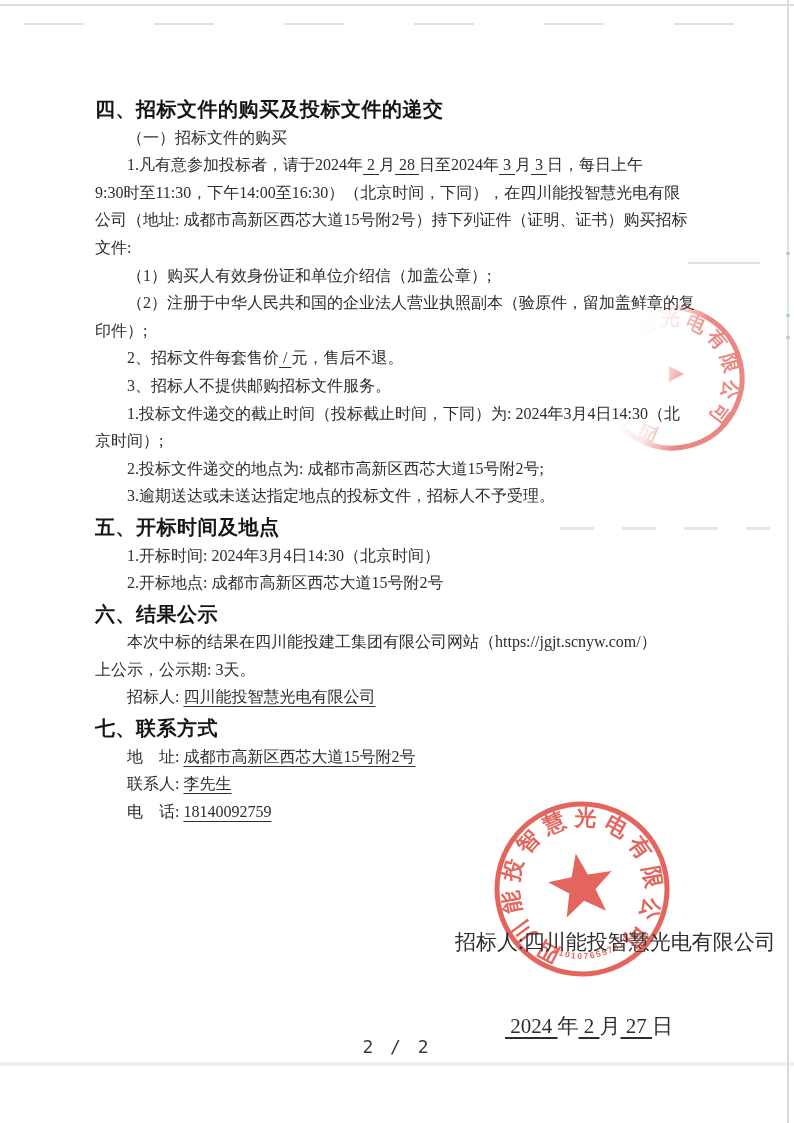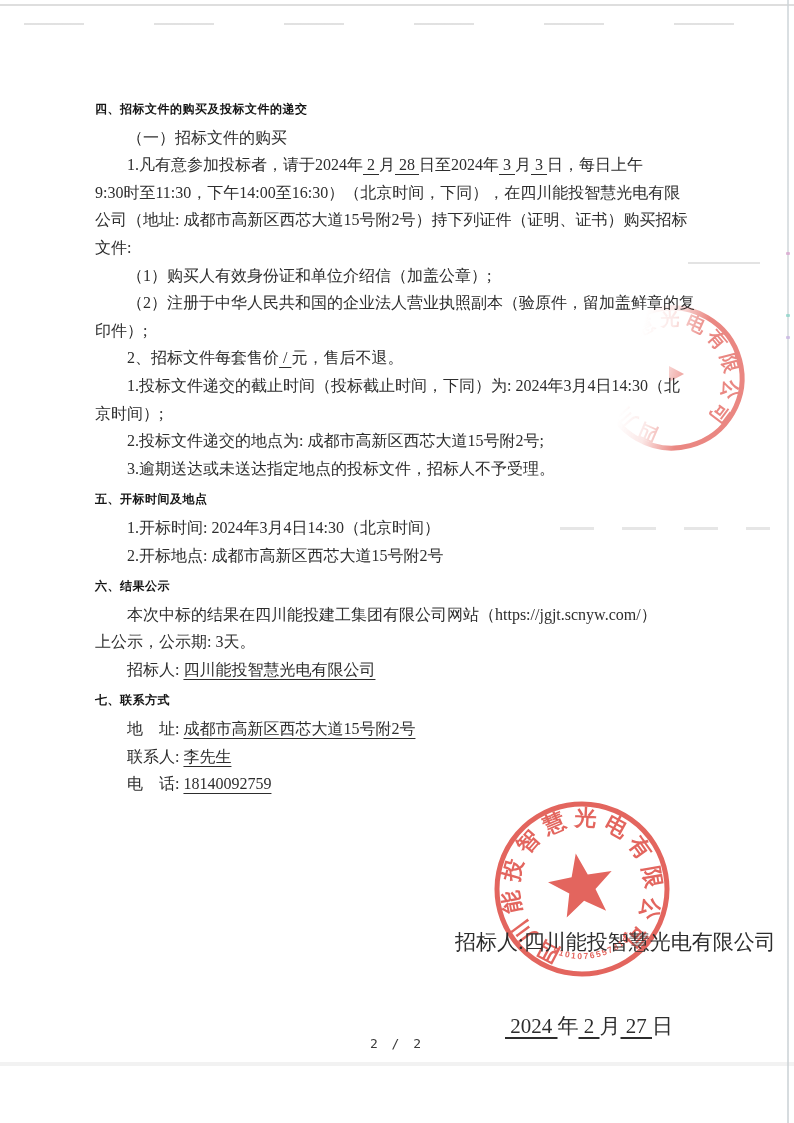--- a/index.html
+++ b/index.html
@@ -15,36 +15,36 @@
   .speck{position:absolute;width:4px;height:3px;border-radius:1px;opacity:.8;}
   
   .doc{
     position:absolute;left:95px;top:96px;width:640px;
     font-size:16px;line-height:27.6px;color:#2d2d2d;
   }
   .line{white-space:pre;}
   .line.ind{text-indent:2em;}
   .line.h{
     font-family:"Liberation Sans","DejaVu Sans",sans-serif;
-    font-weight:700;font-size:12px;color:#151515;letter-spacing:.5px;
+    font-weight:700;font-size:20px;color:#151515;letter-spacing:.5px;
     padding-top:4px;
   }
   .doc .line.h:first-child{padding-top:0;}
   .u{text-decoration:underline;text-underline-offset:4px;white-space:pre;}
   
   .sig{
     position:absolute;left:455px;top:872px;
     font-size:21px;line-height:28px;color:#2d2d2d;white-space:pre;z-index:3;
   }
   .sig .date{padding-left:50px;}
   
   .footer{
     position:absolute;left:0;right:0;top:1036px;text-align:center;
     font-family:"DejaVu Sans Mono","Liberation Mono",monospace;
-    font-size:13px;letter-spacing:3px;color:#3a3a3a;
+    font-size:18px;letter-spacing:3px;color:#3a3a3a;
   }
   
   .seal{position:absolute;pointer-events:none;mix-blend-mode:multiply;}
   .seal-bottom{left:482px;top:789px;width:200px;height:200px;opacity:.88;z-index:2;}
   .seal-top{left:587px;top:293px;width:170px;height:170px;opacity:.78;z-index:2;
     -webkit-mask-image:linear-gradient(105deg,rgba(0,0,0,0) 30%,rgba(0,0,0,.2) 44%,#000 60%);
     mask-image:linear-gradient(105deg,rgba(0,0,0,0) 30%,rgba(0,0,0,.2) 44%,#000 60%);}
   .seal text{font-family:"Liberation Sans","DejaVu Sans",sans-serif;font-weight:700;}
 </style>
 </head>
@@ -64,20 +64,21 @@
     <div class="line h"><span>四、招标文件的购买及投标文件的递交</span></div>
     <div class="line t ind"><span>（一）招标文件的购买</span></div>
     <div class="line t ind"><span>1.凡有意参加投标者，请于2024年</span><span class="u"> 2 </span><span>月</span><span class="u"> 28 </span><span>日至2024年</span><span class="u"> 3 </span><span>月</span><span class="u"> 3 </span><span>日，每日上午</span></div>
     <div class="line t"><span>9:30时至11:30，下午14:00至16:30）（北京时间，下同），在四川能投智慧光电有限</span></div>
     <div class="line t"><span>公司（地址: 成都市高新区西芯大道15号附2号）持下列证件（证明、证书）购买招标</span></div>
     <div class="line t"><span>文件:</span></div>
     <div class="line t ind"><span>（1）购买人有效身份证和单位介绍信（加盖公章）;</span></div>
     <div class="line t ind"><span>（2）注册于中华人民共和国的企业法人营业执照副本（验原件，留加盖鲜章的复</span></div>
     <div class="line t"><span>印件）;</span></div>
     <div class="line t ind"><span>2、招标文件每套售价</span><span class="u"> / </span><span>元，售后不退。</span></div>
+    <div class="line t ind"><span>3、招标人不提供邮购招标文件服务。</span></div>
     <div class="line t ind"><span>1.投标文件递交的截止时间（投标截止时间，下同）为: 2024年3月4日14:30（北</span></div>
     <div class="line t"><span>京时间）;</span></div>
     <div class="line t ind"><span>2.投标文件递交的地点为: 成都市高新区西芯大道15号附2号;</span></div>
     <div class="line t ind"><span>3.逾期送达或未送达指定地点的投标文件，招标人不予受理。</span></div>
     <div class="line h"><span>五、开标时间及地点</span></div>
     <div class="line t ind"><span>1.开标时间: 2024年3月4日14:30（北京时间）</span></div>
     <div class="line t ind"><span>2.开标地点: 成都市高新区西芯大道15号附2号</span></div>
     <div class="line h"><span>六、结果公示</span></div>
     <div class="line t ind"><span>本次中标的结果在四川能投建工集团有限公司网站（https://jgjt.scnyw.com/）</span></div>
     <div class="line t"><span>上公示，公示期: 3天。</span></div>

